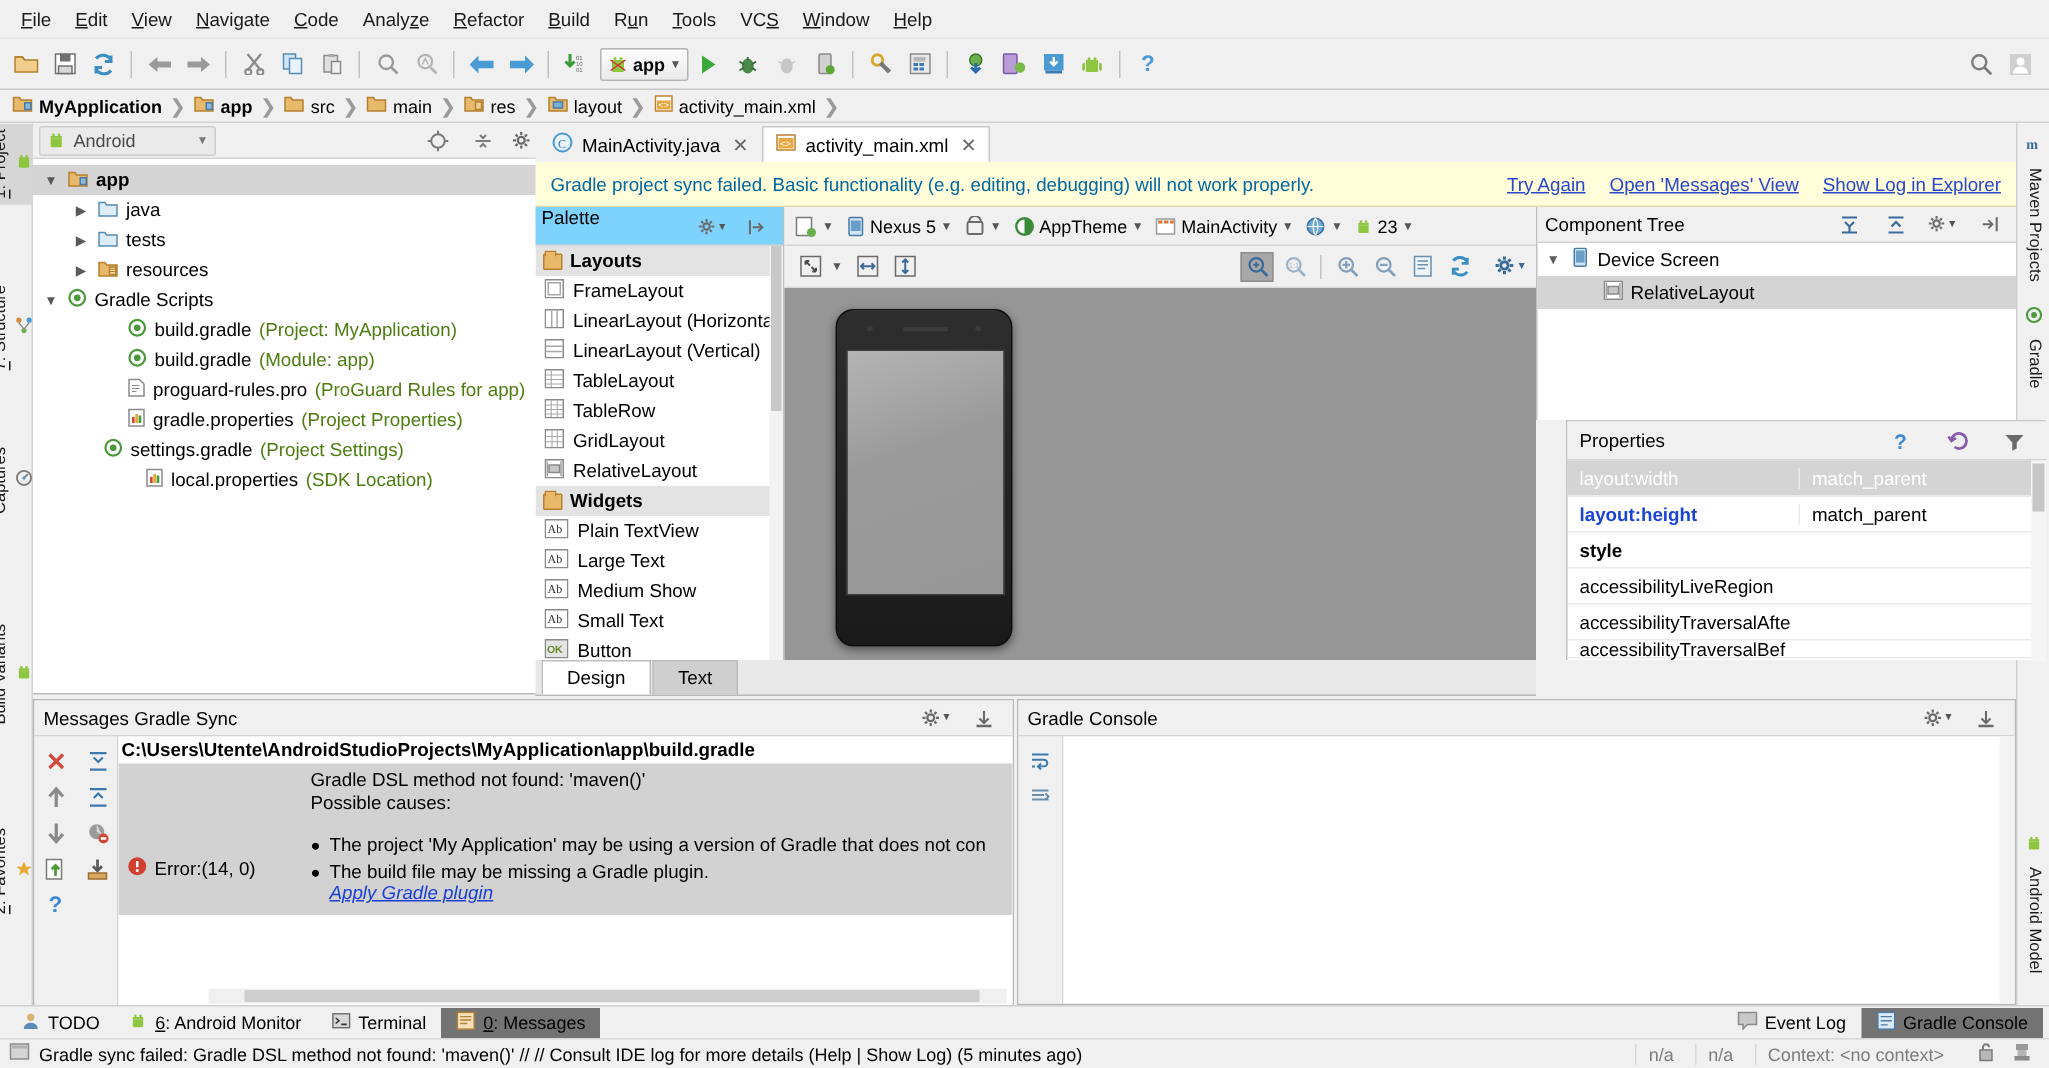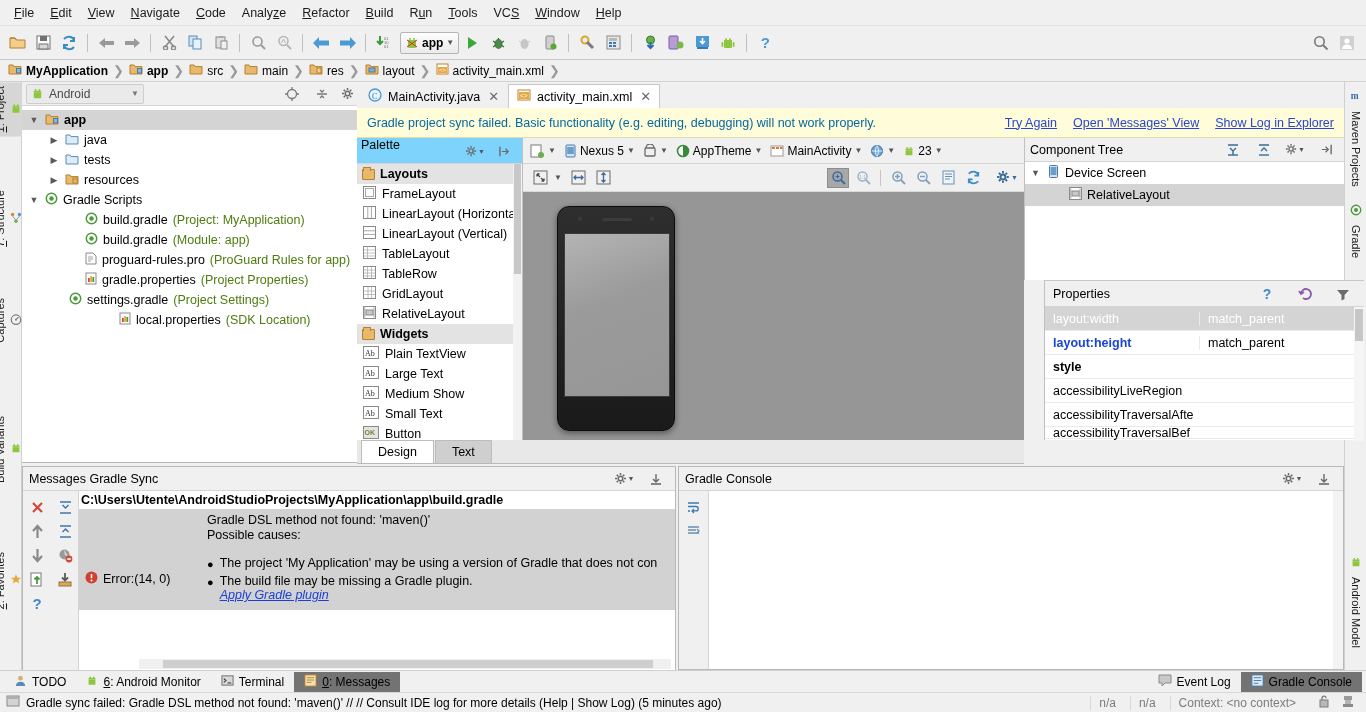--- a/index.html
+++ b/index.html
@@ -767,21 +767,21 @@
         </div>
         <div class="tnode" style="padding-left: 30px;">
           <span class="arrow"></span>
           <span class="ico"><svg width="13" height="13" viewBox="0 0 14 14">
               <circle cx="7" cy="7" r="5.6" fill="none" stroke="#4a9a3a" stroke-width="1.6"></circle>
               <circle cx="7" cy="7" r="2.4" fill="#4a9a3a"></circle>
             </svg></span>
           <span class="nm">settings.gradle</span>
           <span class="sub">(Project Settings)</span>
         </div>
-        <div class="tnode" style="padding-left: 58px; margin-left: 22px;">
+        <div class="tnode" style="padding-left: 58px;">
           <span class="arrow"></span>
           <span class="ico"><svg width="12" height="13" viewBox="0 0 12 13">
               <rect x="1" y="1" width="10" height="11" fill="#fff" stroke="#8a8a8a"></rect>
               <rect x="3" y="6" width="1.8" height="4" fill="#d04a3a"></rect>
               <rect x="5.2" y="4" width="1.8" height="6" fill="#e8a838"></rect>
               <rect x="7.4" y="5" width="1.8" height="5" fill="#4a9a3a"></rect>
             </svg></span>
           <span class="nm">local.properties</span>
           <span class="sub">(SDK Location)</span>
         </div>

